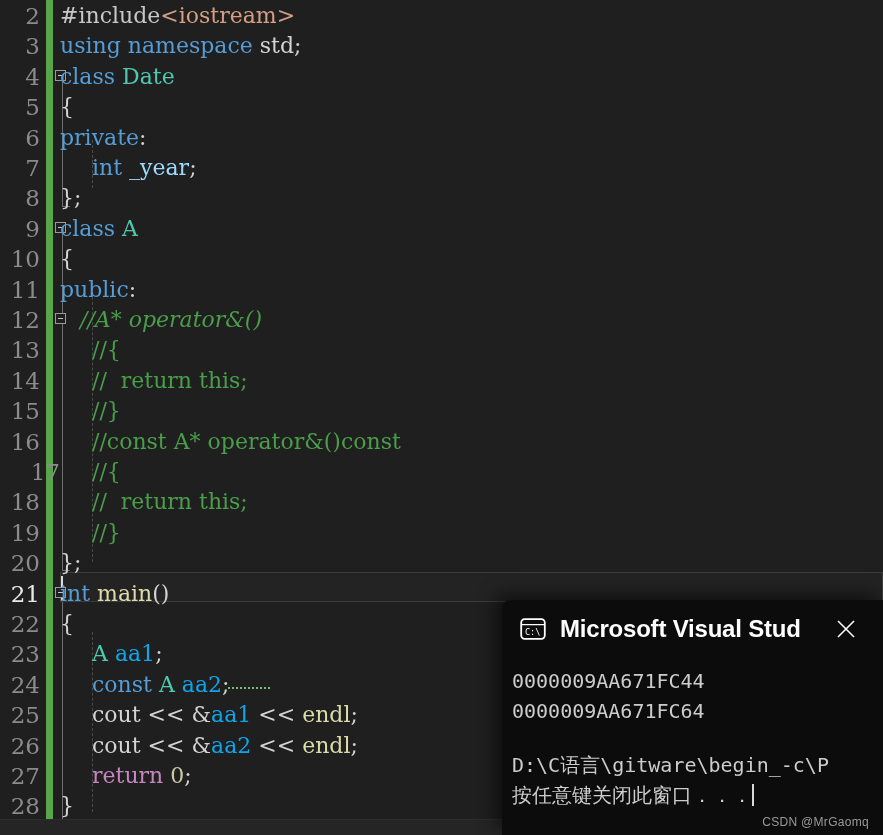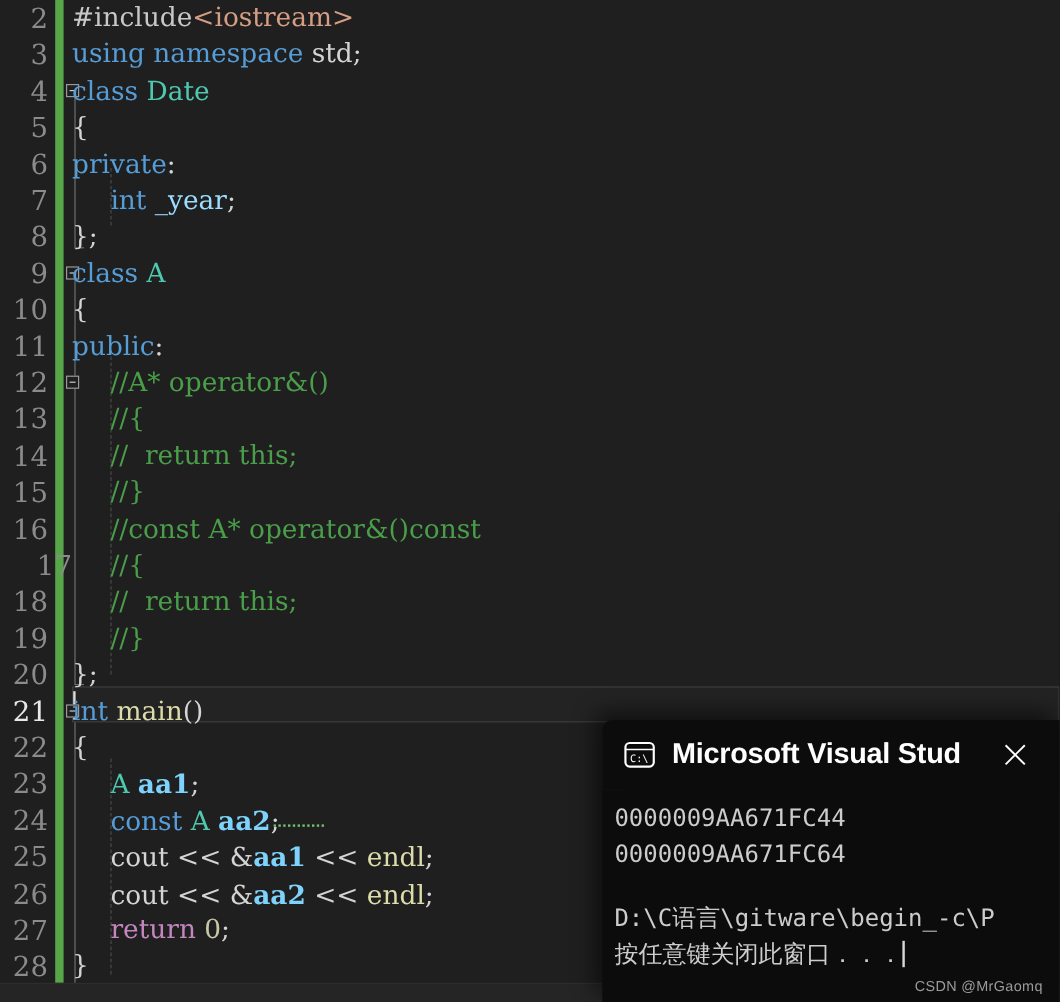--- a/index.html
+++ b/index.html
@@ -152,21 +152,21 @@
     height: 3px;
     border-bottom: 2px dotted #6fbf6f;
   }
 
   
   .t-plain   { color: #d4d4d4; }
   .t-kw      { color: #569cd6; }
   .t-type    { color: #4ec9b0; }
   .t-str     { color: #d69d85; }
   .t-comment { color: #4a9e4a; }
-  .t-var     { color: #7dd3fc; font-weight: bold; }
+  .t-var     { color: #0ea5e9; }
   .t-field   { color: #9cdcfe; }
   .t-macro   { color: #c8c8c8; }
   .t-ctrl    { color: #c586c0; }
   .t-num     { color: #c8c8a8; }
   .t-func    { color: #dcdcaa; }
   .t-punct   { color: #d4d4d4; }
 
   
   .console-win {
     position: absolute;
@@ -294,21 +294,21 @@
         <div class="row" style="top: 1px;"><div class="codetext" style="left: 60px;"><span class="t-macro">#include</span><span class="t-str">&lt;iostream&gt;</span></div></div>
         <div class="row" style="top: 31.4px;"><div class="codetext" style="left: 60px;"><span class="t-kw">using</span><span class="t-plain"> </span><span class="t-kw">namespace</span><span class="t-plain"> </span><span class="t-plain">std</span><span class="t-punct">;</span></div></div>
         <div class="row" style="top: 61.8px;"><div class="codetext" style="left: 60px;"><span class="t-kw">class</span><span class="t-plain"> </span><span class="t-type">Date</span></div></div>
         <div class="row" style="top: 92.2px;"><div class="codetext" style="left: 60px;"><span class="t-punct">{</span></div></div>
         <div class="row" style="top: 122.6px;"><div class="codetext" style="left: 60px;"><span class="t-kw">private</span><span class="t-punct">:</span></div></div>
         <div class="row" style="top: 153px;"><div class="codetext" style="left: 92px;"><span class="t-kw">int</span><span class="t-plain"> </span><span class="t-field">_year</span><span class="t-punct">;</span></div></div>
         <div class="row" style="top: 183.4px;"><div class="codetext" style="left: 60px;"><span class="t-punct">};</span></div></div>
         <div class="row" style="top: 213.8px;"><div class="codetext" style="left: 60px;"><span class="t-kw">class</span><span class="t-plain"> </span><span class="t-type">A</span></div></div>
         <div class="row" style="top: 244.2px;"><div class="codetext" style="left: 60px;"><span class="t-punct">{</span></div></div>
         <div class="row" style="top: 274.6px;"><div class="codetext" style="left: 60px;"><span class="t-kw">public</span><span class="t-punct">:</span></div></div>
-        <div class="row" style="top: 305px;"><div class="codetext" style="left: 92px;"><span class="t-comment">//A* operator&amp;()</span></div></div>
+        <div class="row" style="top: 305px;"><div class="codetext" style="left: 80px; font-style: italic;"><span class="t-comment">//A* operator&amp;()</span></div></div>
         <div class="row" style="top: 335.4px;"><div class="codetext" style="left: 92px;"><span class="t-comment">//{</span></div></div>
         <div class="row" style="top: 365.8px;"><div class="codetext" style="left: 92px;"><span class="t-comment">//  return this;</span></div></div>
         <div class="row" style="top: 396.2px;"><div class="codetext" style="left: 92px;"><span class="t-comment">//}</span></div></div>
         <div class="row" style="top: 426.6px;"><div class="codetext" style="left: 92px;"><span class="t-comment">//const A* operator&amp;()const</span></div></div>
         <div class="row" style="top: 457px;"><div class="codetext" style="left: 92px;"><span class="t-comment">//{</span></div></div>
         <div class="row" style="top: 487.4px;"><div class="codetext" style="left: 92px;"><span class="t-comment">//  return this;</span></div></div>
         <div class="row" style="top: 517.8px;"><div class="codetext" style="left: 92px;"><span class="t-comment">//}</span></div></div>
         <div class="row" style="top: 548.2px;"><div class="codetext" style="left: 60px;"><span class="t-punct">};</span></div></div>
         <div class="row" style="top: 578.6px;"><div class="codetext" style="left: 60px;"><span class="t-kw">int</span><span class="t-plain"> </span><span class="t-func">main</span><span class="t-punct">()</span></div></div>
         <div class="row" style="top: 609px;"><div class="codetext" style="left: 60px;"><span class="t-punct">{</span></div></div>

